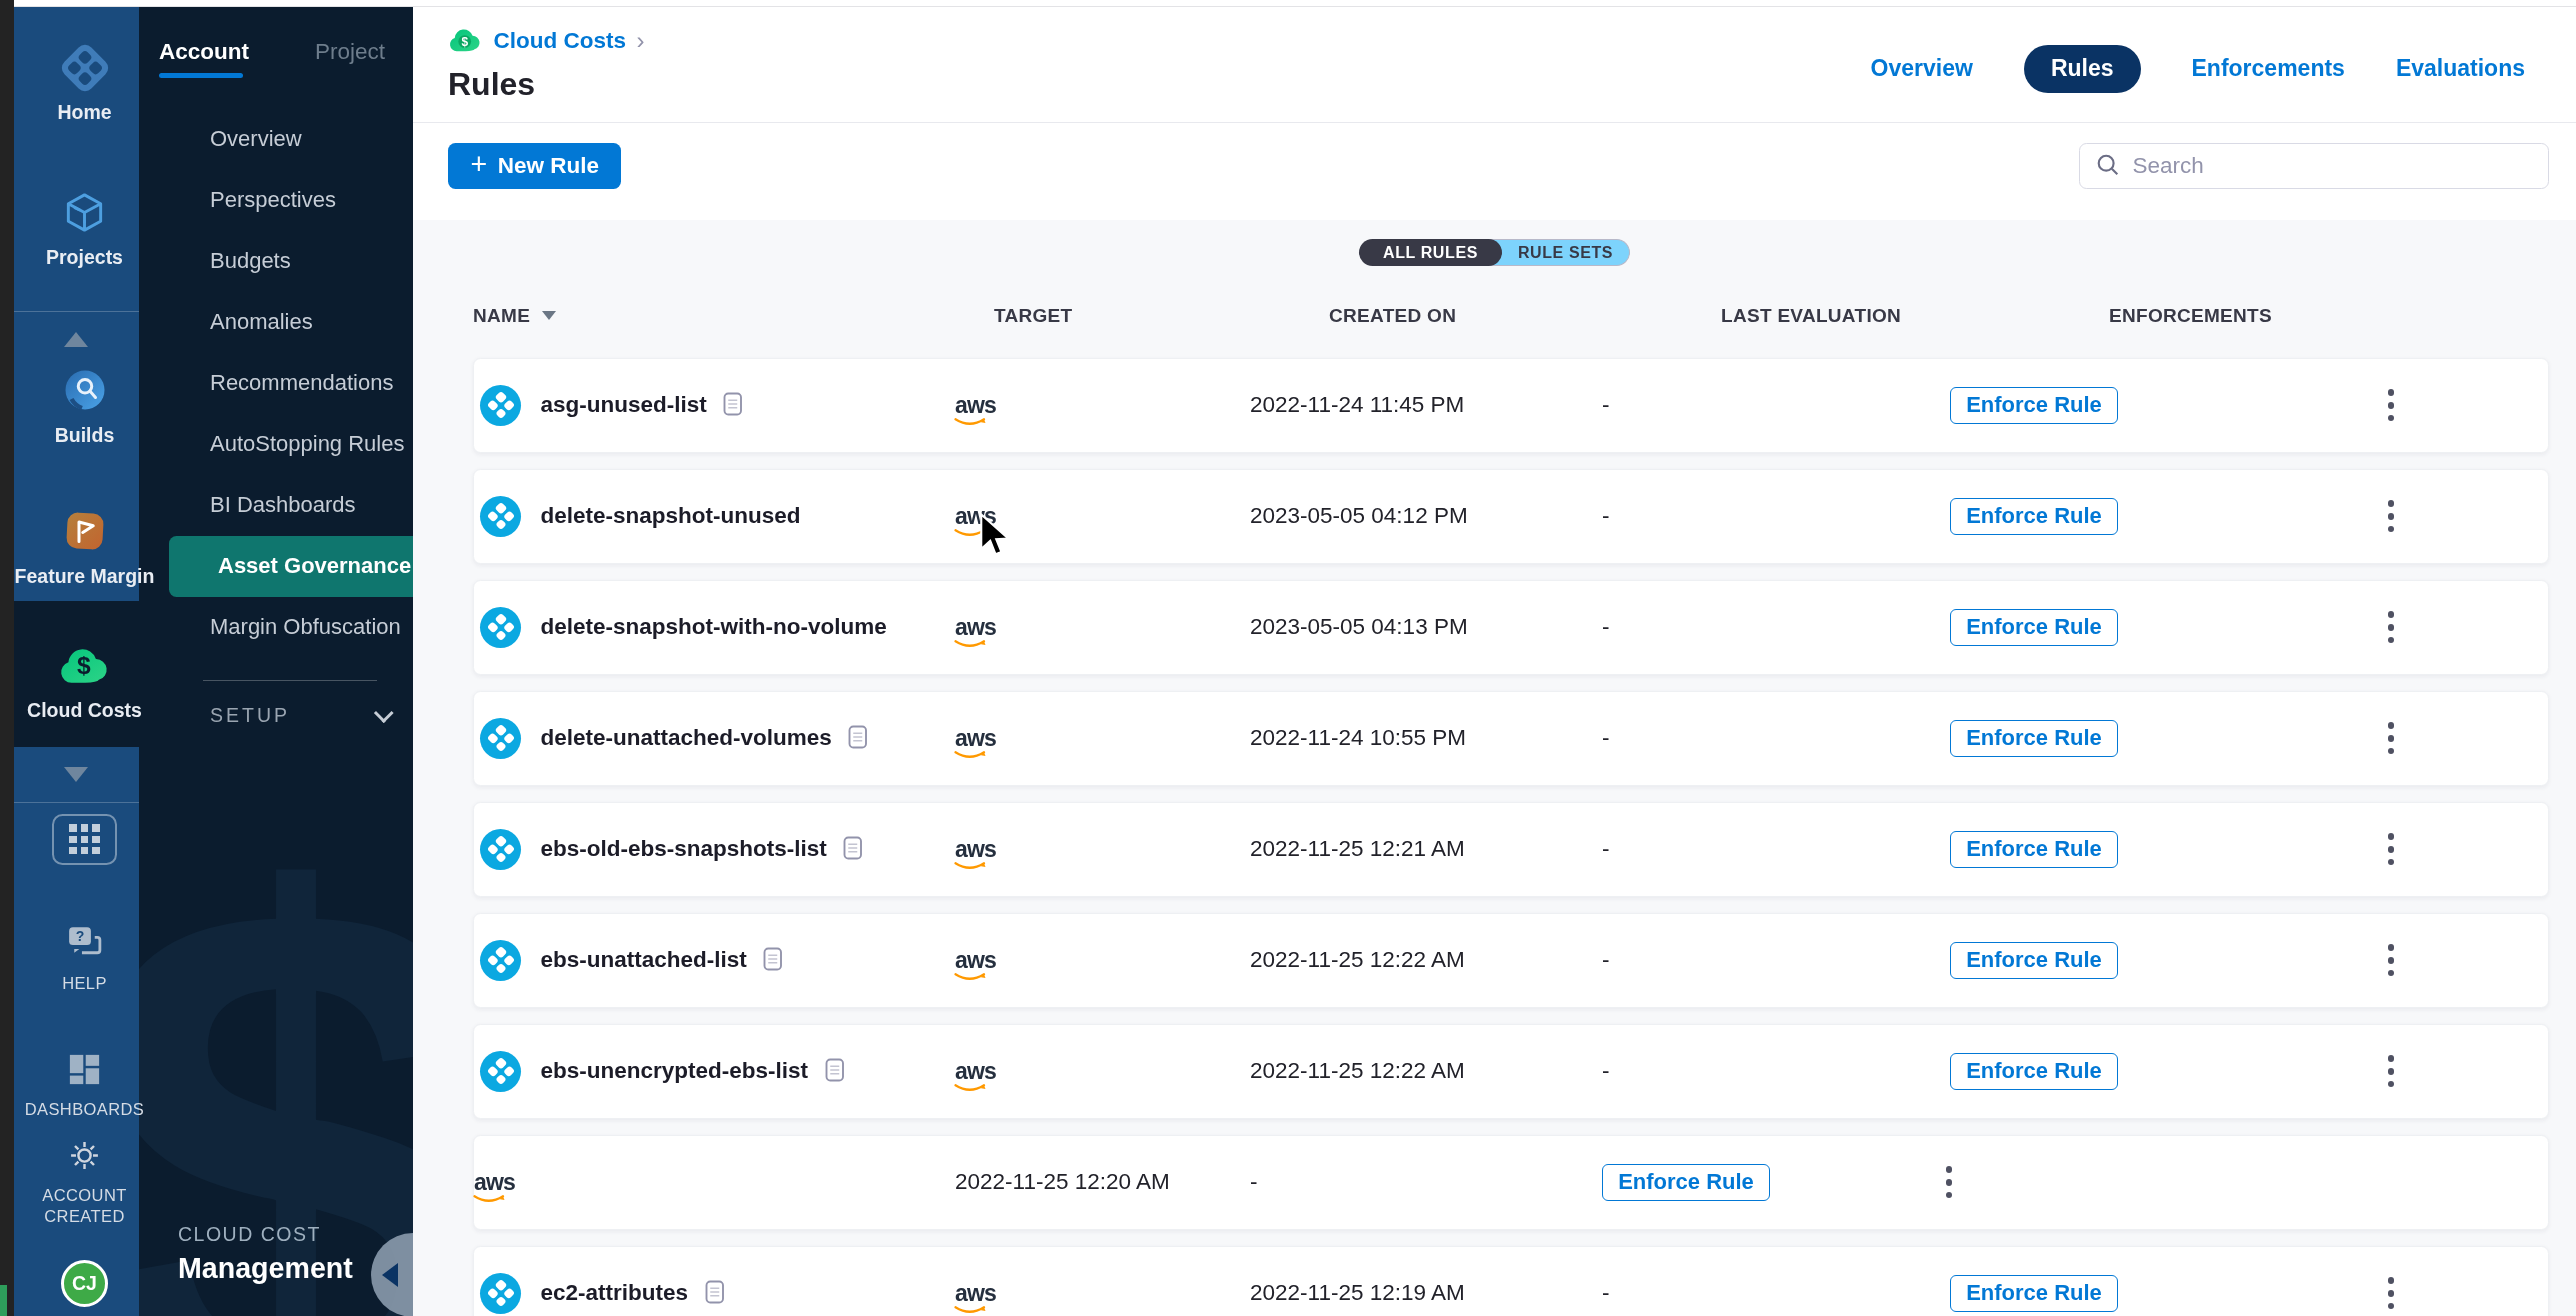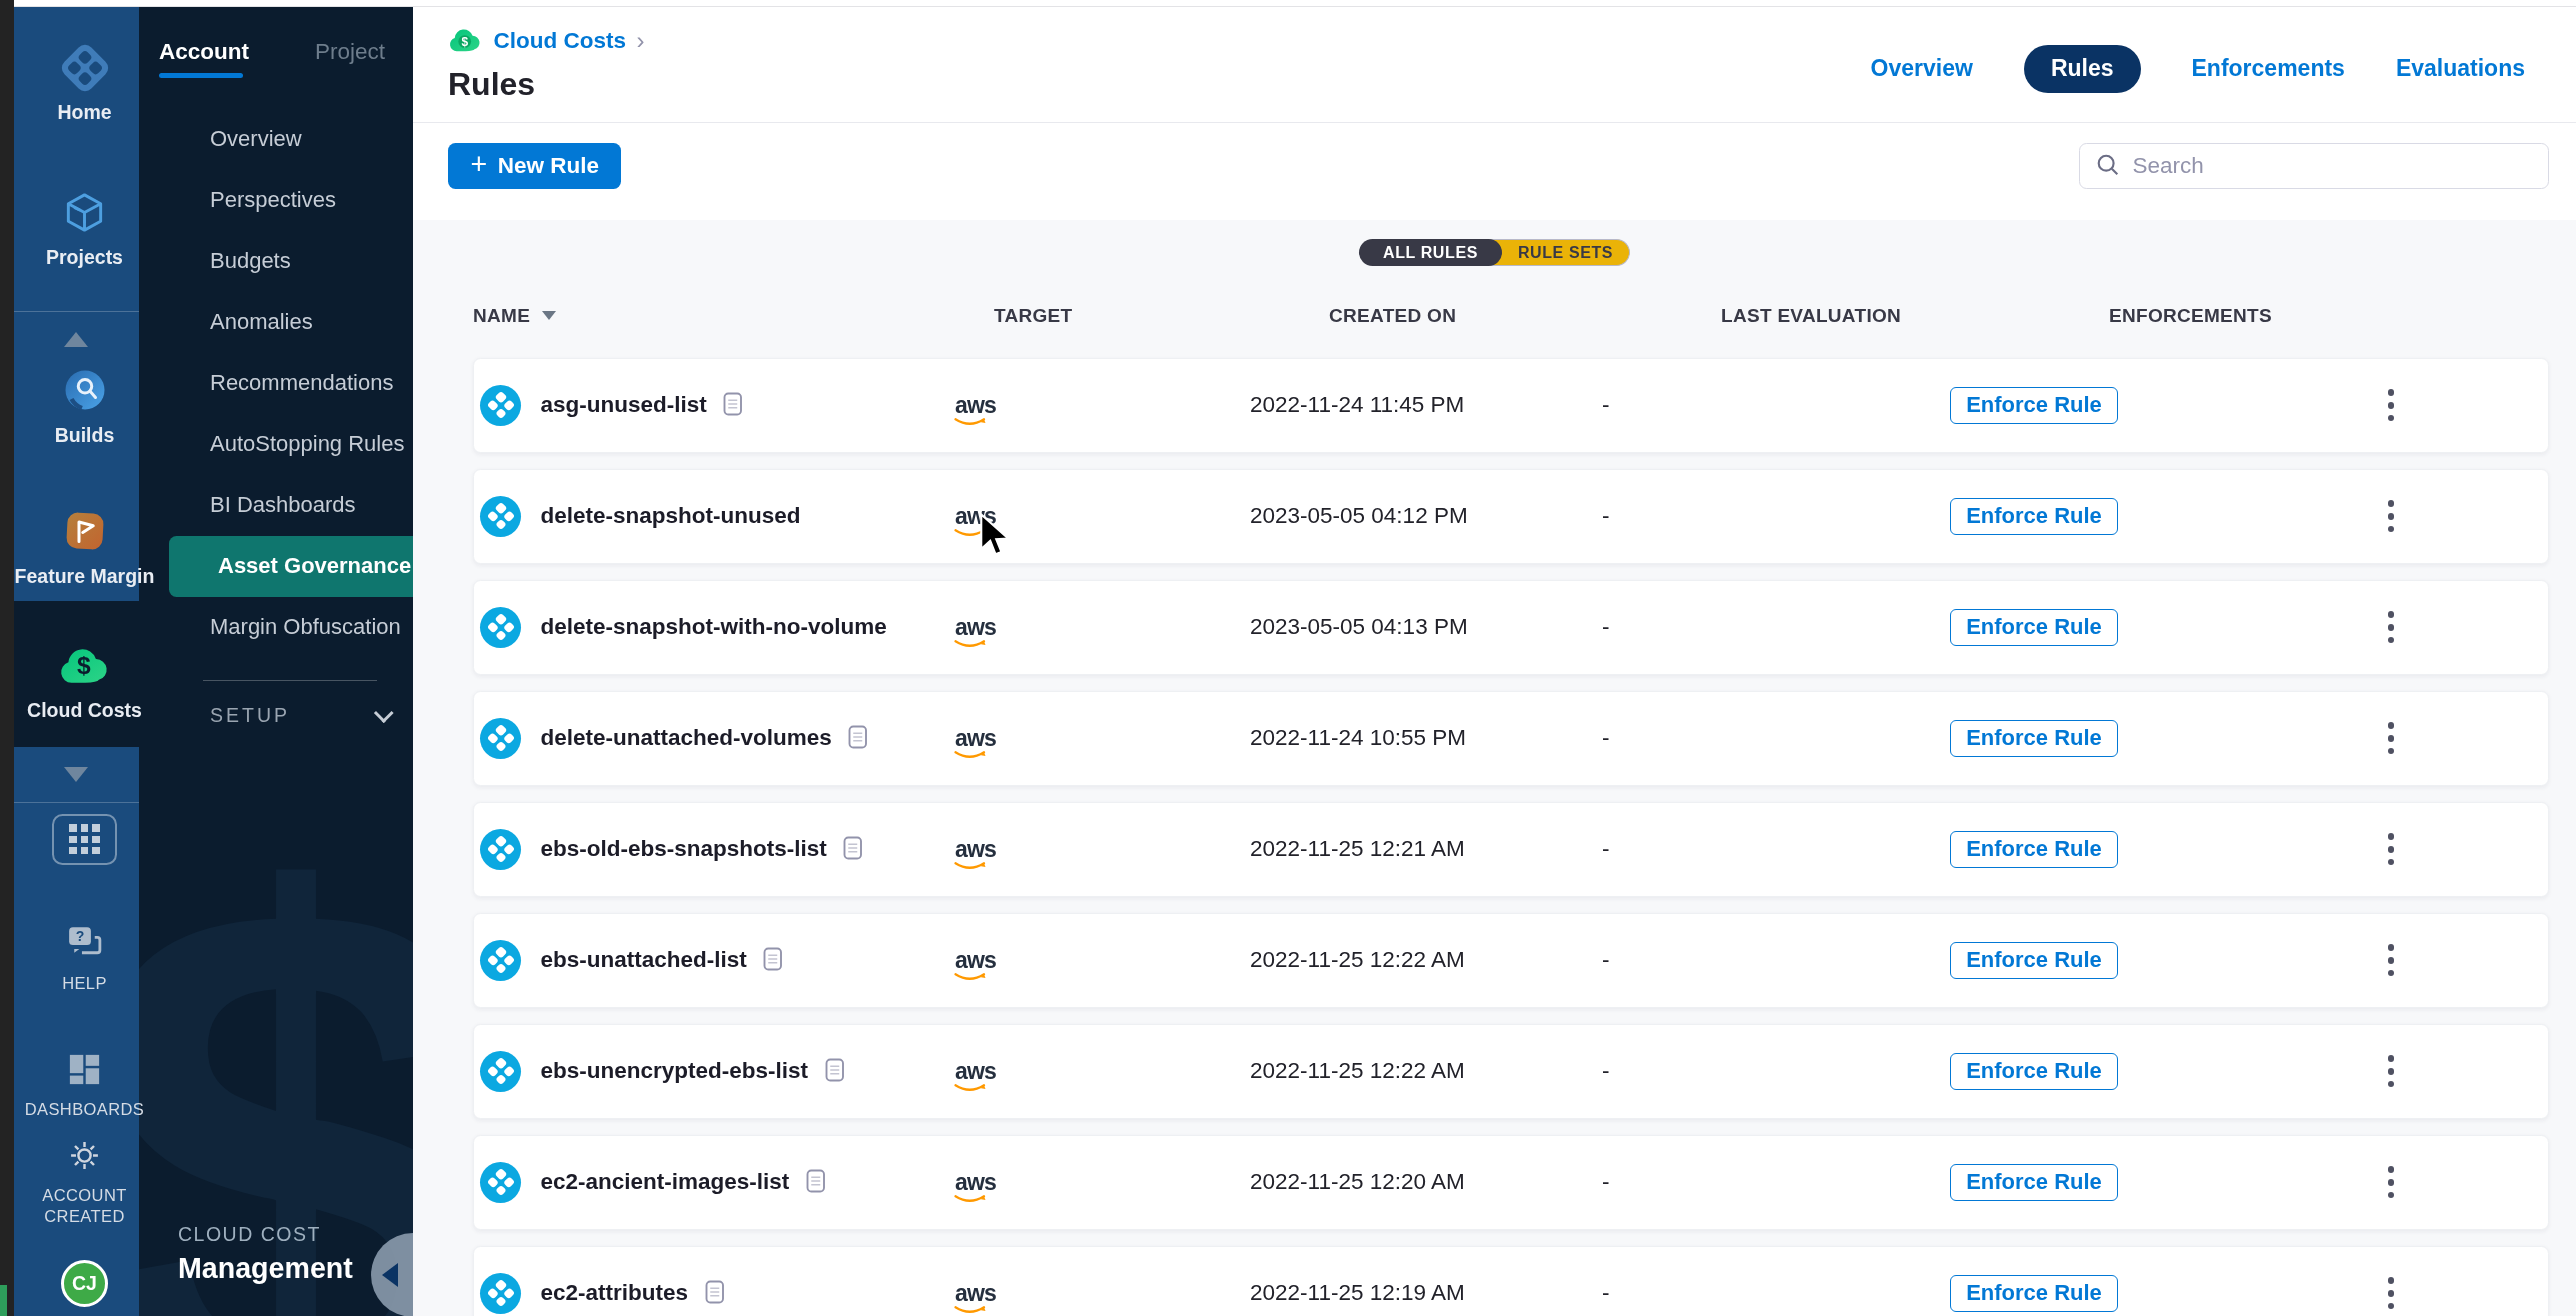--- a/index.html
+++ b/index.html
@@ -64,21 +64,21 @@
   .btn-new-rule .plus { font-size:28.6px; font-weight:400; margin-top:-3px; }
   .search-wrap { position:absolute; right:27px; top:136px; width:470px; height:46px; border:1.5px solid #d9dae5; border-radius:7.5px; background:#fff; display:flex; align-items:center; padding:0 15px; gap:12px; }
   .search-wrap input { border:none; outline:none; flex:1; font-size:22.5px; color:#22222a; font-family:"Liberation Sans",sans-serif; }
   .search-wrap input::placeholder { color:#9293ab; }
 
   .content { position:absolute; left:0; top:213px; width:2163px; height:1097px; background:#f7f8fa; }
   .toggle-wrap { position:absolute; left:0; top:19.5px; width:2163px; display:flex; justify-content:center; }
   .toggle { display:flex; border-radius:751px; }
   .tg { height:27px; display:flex; align-items:center; justify-content:center; font-size:16px; font-weight:700; letter-spacing:0.6px; cursor:pointer; }
   .tg.active { background:#383946; color:#fff; width:143px; border-radius:751px; z-index:2; }
-  .tg.inactive { background:#eab308; color:#383946; width:143px; border:1.5px solid #b8b9c9; border-left:none; border-radius:0 751px 751px 0; margin-left:-15px; padding-left:15px; z-index:1; }
+  .tg.inactive { background:#7dd3fc; color:#383946; width:143px; border:1.5px solid #b8b9c9; border-left:none; border-radius:0 751px 751px 0; margin-left:-15px; padding-left:15px; z-index:1; }
 
   .tbl { position:absolute; left:60px; top:81px; width:2076px; }
   .grid-cols { display:grid; grid-template-columns:481px 295px 352px 348px 442px 1fr; align-items:center; }
   .thead { height:30px; margin-bottom:27px;gap:40px; }
   .th { font-size:19px; font-weight:700; color:#383946; letter-spacing:0.3px; display:flex; align-items:center; }
   .sort-tri { width:0; height:0; border-left:7.5px solid transparent; border-right:7.5px solid transparent; border-top:9.8px solid #6b7785; margin-left:12px; }
   .card { background:#fff; border:0.8px solid #eef0f3; border-radius:7.5px; box-shadow:0 1.5px 4.5px rgba(40,41,61,.06); height:95px; margin-bottom:16px; cursor:pointer; }
   .name-cell { display:flex; align-items:center; gap:19.5px; padding-left:6px; }
   .rule-icon { width:41px; height:41px; border-radius:50%; background:#0ba8e1; display:flex; align-items:center; justify-content:center; flex:none; }
   .ri-rot { width:20px; height:20px; transform:rotate(45deg); display:grid; grid-template-columns:1fr 1fr; grid-template-rows:1fr 1fr; gap:3px; }
@@ -603,37 +603,20 @@
                 <button class="btn-enforce">Enforce Rule</button>
               </span>
       <span class="kebab">
                 <i></i>
                 <i></i>
                 <i></i>
               </span>
     </div>
 
     <div class="card grid-cols">
-      <span class="name-cell">
-        <span class="rule-icon">
-                  <span class="ri-rot">
-                    <i></i>
-                    <i></i>
-                    <i></i>
-                    <i></i>
-                  </span>
-                </span>
-        <span class="rule-name">ec2-ancient-images-list</span>
-        <span class="doc-icon">
-          <svg width="19.5" height="24" viewBox="0 0 26 32">
-                    <rect x="2" y="2" width="22" height="28" rx="5" fill="#fff" stroke="#9293ab" stroke-width="2.5"></rect>
-                    <path d="M7 11 H19 M7 16 H19 M7 21 H19" stroke="#c3c4d1" stroke-width="2"></path>
-                  </svg>
-        </span>
-      </span>
       <span class="aws-logo">
         <span class="aws-text">aws</span>
         <svg class="aws-swoosh" width="33" height="10.5" viewBox="0 0 44 14" fill="none">
                   <path d="M2 3 Q 21 15 40 3" stroke="#ff9900" stroke-width="3" stroke-linecap="round"></path>
                   <path d="M40 3 L42 8 L36 7" fill="#ff9900"></path>
                 </svg>
       </span>
       <span class="cell-date">2022-11-25 12:20 AM</span>
       <span class="cell-dash">-</span>
       <span>

